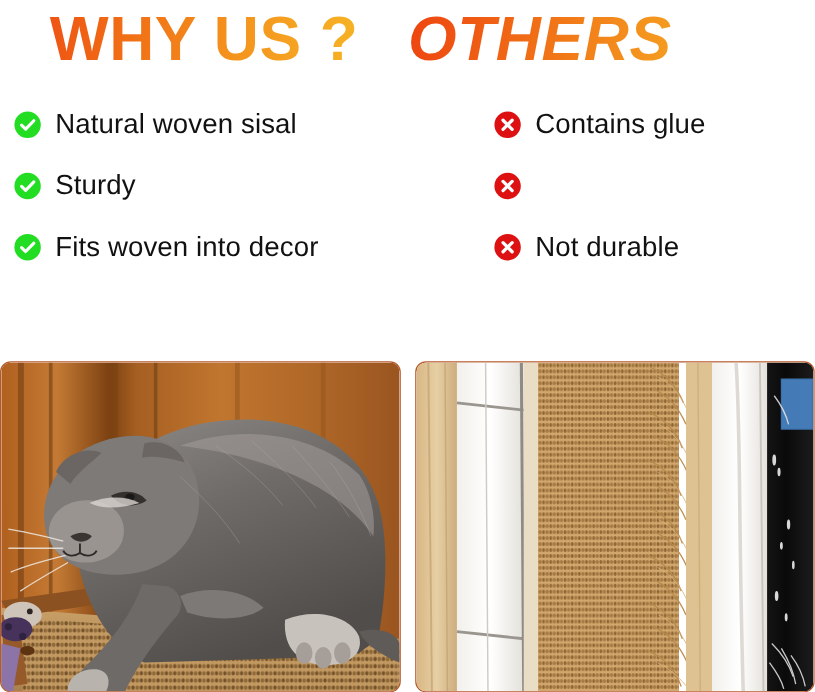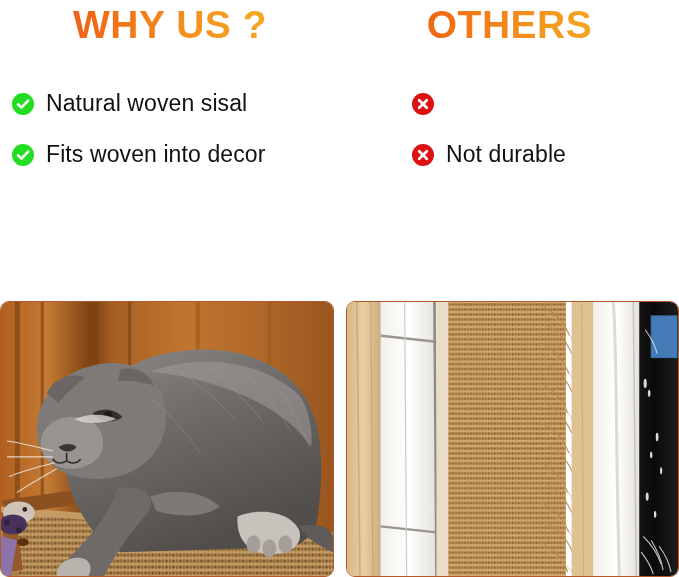--- a/index.html
+++ b/index.html
@@ -11,31 +11,31 @@
     overflow:hidden;
   }
 
   #page { position:relative; width:679px; height:577px; background:#fff; }
 
   
   .title-row { position:absolute; top:0; left:0; width:679px; height:60px; }
 
   .title {
     position:absolute; top:3px;
-    font-size:39px; font-weight:bold;
+    font-size:52px; font-weight:bold;
     letter-spacing:0.5px;
     white-space:nowrap;
     background-image:linear-gradient(95deg,#ee4411 0%,#f06a15 28%,#f4941e 58%,#f6b024 85%,#f5b52a 100%);
     -webkit-background-clip:text;
     background-clip:text;
     color:transparent;
     -webkit-text-fill-color:transparent;
   }
   .title-why   { left:0; width:340px; text-align:center; }
-  .title-other { left:340px; width:339px; text-align:center; }
+  .title-other { left:340px; width:339px; text-align:left;font-style:italic; }
 
   
   .list { position:absolute; top:78px; }
   .list-pros { left:12px;  width:330px; }
   .list-cons { left:412px; width:267px; }
 
   .item {
     display:flex; align-items:center;
     height:51px;
   }
@@ -89,35 +89,51 @@
 
     <div class="item">
       <span class="badge ok">
         <svg viewBox="0 0 22 22">
             <path d="M6 11.3 L9.4 14.6 L16.2 7.6" fill="none" stroke="#ffffff" stroke-width="2.6" stroke-linecap="round" stroke-linejoin="round"></path>
           </svg>
       </span>
       <span class="item-label">Natural woven sisal</span>
     </div>
 
-
     <div class="item">
       <span class="badge ok">
         <svg viewBox="0 0 22 22">
             <path d="M6 11.3 L9.4 14.6 L16.2 7.6" fill="none" stroke="#ffffff" stroke-width="2.6" stroke-linecap="round" stroke-linejoin="round"></path>
           </svg>
       </span>
+      <span class="item-label">Sturdy</span>
+    </div>
+
+    <div class="item">
+      <span class="badge ok">
+        <svg viewBox="0 0 22 22">
+            <path d="M6 11.3 L9.4 14.6 L16.2 7.6" fill="none" stroke="#ffffff" stroke-width="2.6" stroke-linecap="round" stroke-linejoin="round"></path>
+          </svg>
+      </span>
       <span class="item-label">Fits woven into decor</span>
     </div>
 
 
   </div>
 
   <div class="list list-cons">
 
+    <div class="item">
+      <span class="badge bad">
+        <svg viewBox="0 0 22 22">
+            <path d="M7.2 7.2 L14.8 14.8 M14.8 7.2 L7.2 14.8" fill="none" stroke="#ffffff" stroke-width="2.7" stroke-linecap="round"></path>
+          </svg>
+      </span>
+      <span class="item-label">Contains glue</span>
+    </div>
 
     <div class="item">
       <span class="badge bad">
         <svg viewBox="0 0 22 22">
             <path d="M7.2 7.2 L14.8 14.8 M14.8 7.2 L7.2 14.8" fill="none" stroke="#ffffff" stroke-width="2.7" stroke-linecap="round"></path>
           </svg>
       </span>
     </div>
 
 

